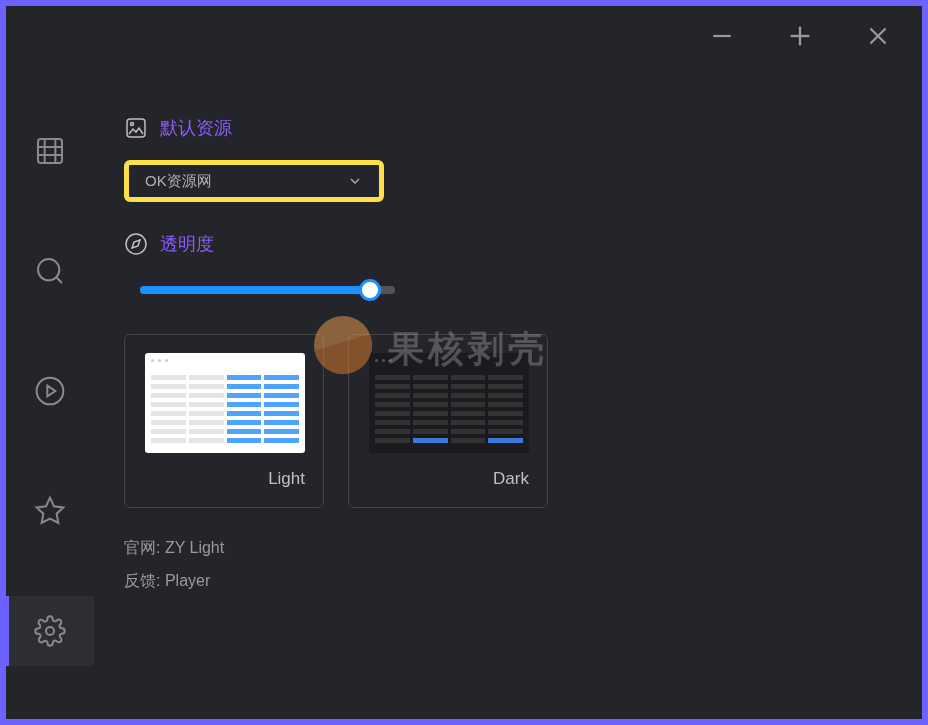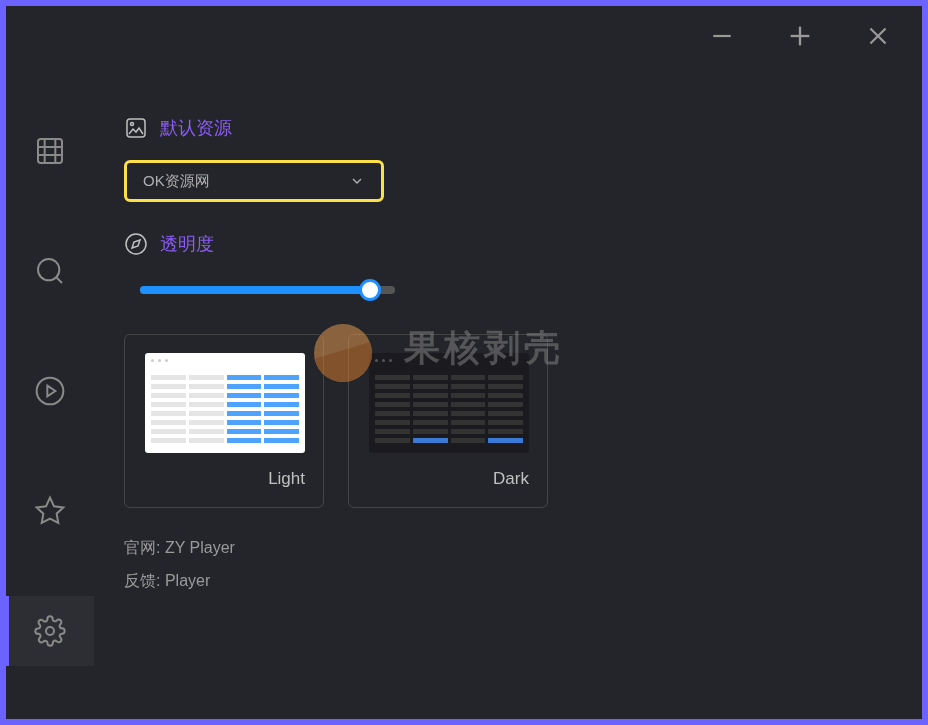--- a/index.html
+++ b/index.html
@@ -92,21 +92,21 @@
     }
     .section-icon {
       display: inline-flex;
     }
     .section-title {
       font-size: 18px;
     }
     .select-box {
       width: 260px;
       height: 42px;
-      border: 3px solid #fde047;
+      border: 5px solid #fde047;
       border-radius: 6px;
       display: flex;
       align-items: center;
       justify-content: space-between;
       padding: 0 16px;
       color: #b0b0b0;
       cursor: pointer;
       font-size: 15px;
     }
     .slider-wrap {
@@ -197,25 +197,25 @@
       color: #c0c0c0;
       font-size: 17px;
     }
     .about-line {
       color: #9a9a9a;
       font-size: 16px;
       margin-top: 12px;
     }
     .watermark {
       position: absolute;
-      top: 258px;
+      top: 250px;
       left: 220px;
       display: flex;
-      align-items: flex-start;
-      gap: 32px;
+      align-items: flex-end;
+      gap: 16px;
       opacity: 0.5;
       pointer-events: none;
     }
     .wm-circle {
       width: 58px;
       height: 58px;
       border-radius: 50%;
       background: #f0a050;
       position: relative;
       overflow: hidden;
@@ -455,21 +455,21 @@
                 </div>
             </div>
             <span class="theme-label">Dark</span>
           </div>
         </div>
       </div>
 
       <div class="section">
         <div class="about-line">
           <span>官网:</span>
-          <span>ZY Player</span>
+          <span>ZY Light</span>
         </div>
         <div class="about-line">
           <span>反馈:</span>
           <span>Player</span>
         </div>
       </div>
 
     </div>
   </div>
 </div>

